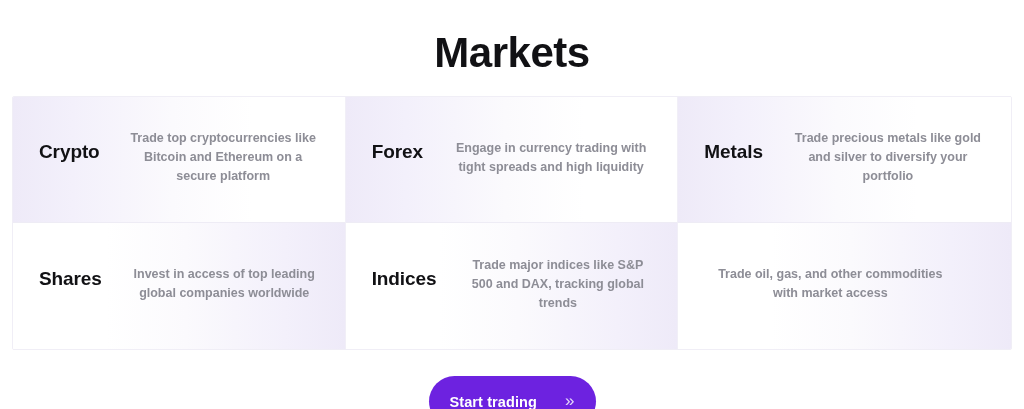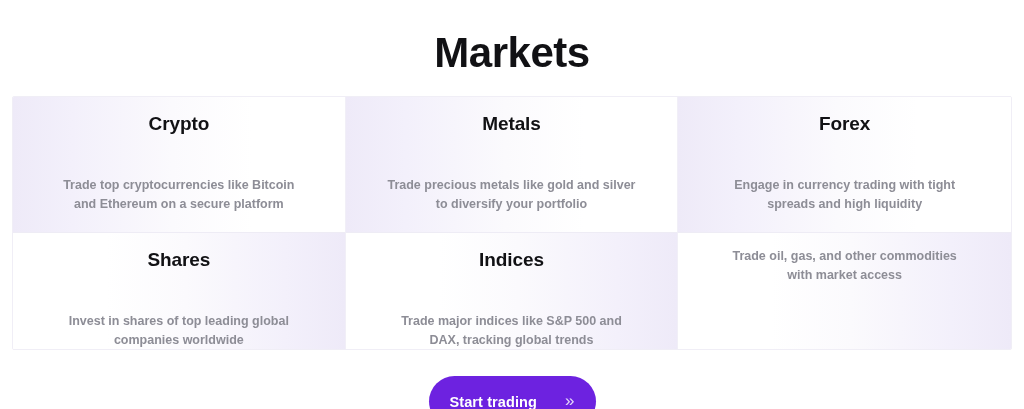--- a/index.html
+++ b/index.html
@@ -46,21 +46,20 @@
     grid-template-rows: repeat(2, 1fr);
     background: #ffffff;
     border: 1px solid #f0eef6;
     border-radius: 2px;
     overflow: hidden;
   }
 
   .card {
     position: relative;
     display: flex;
-    flex-direction: column;
     align-items: center;
     justify-content: center;
     padding: 14px 26px 18px;
     text-align: center;
     border-right: 1px solid #f1eff7;
     border-bottom: 1px solid #eeecf5;
     gap: 28px;
   }
   .grid .card:nth-child(3n) { border-right: none; }
   .grid .card:nth-child(n+4) { border-bottom: none; }
@@ -137,32 +136,32 @@
   <h1 class="page-title">Markets</h1>
 
   <div class="grid">
 
     <div class="card fade-ltr">
       <div class="card-title">Crypto</div>
       <div class="card-desc">Trade top cryptocurrencies like Bitcoin and Ethereum on a secure platform</div>
     </div>
 
     <div class="card fade-ltr">
+      <div class="card-title">Forex</div>
+      <div class="card-desc">Engage in currency trading with tight spreads and high liquidity</div>
+    </div>
+
+    <div class="card fade-ltr">
       <div class="card-title">Metals</div>
       <div class="card-desc">Trade precious metals like gold and silver to diversify your portfolio</div>
     </div>
 
-    <div class="card fade-ltr">
-      <div class="card-title">Forex</div>
-      <div class="card-desc">Engage in currency trading with tight spreads and high liquidity</div>
-    </div>
-
     <div class="card fade-rtl">
       <div class="card-title">Shares</div>
-      <div class="card-desc">Invest in shares of top leading global companies worldwide</div>
+      <div class="card-desc">Invest in access of top leading global companies worldwide</div>
     </div>
 
     <div class="card fade-rtl">
       <div class="card-title">Indices</div>
       <div class="card-desc">Trade major indices like S&amp;P 500 and DAX, tracking global trends</div>
     </div>
 
     <div class="card fade-rtl">
       <div class="card-desc">Trade oil, gas, and other commodities with market access</div>
     </div>

